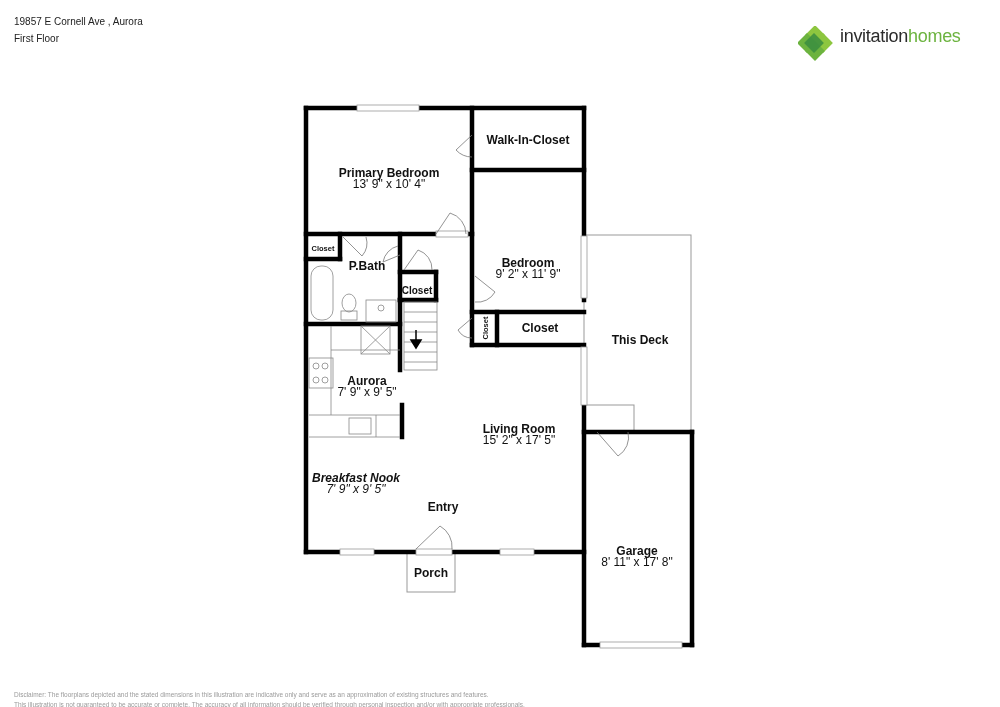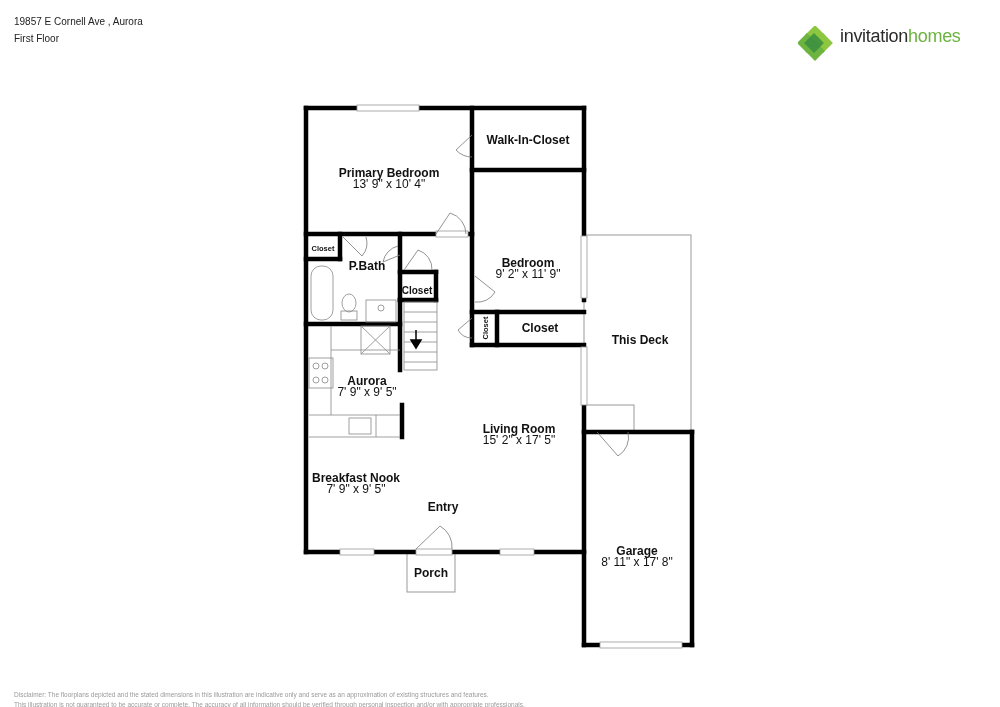--- a/index.html
+++ b/index.html
@@ -170,21 +170,21 @@
   <div class="n">This Deck</div>
 </div>
 <div class="room-label" style="left:367px;top:387px;">
   <div class="n">Aurora</div>
   <div>7' 9" x 9' 5"</div>
 </div>
 <div class="room-label" style="left:519px;top:435px;text-align:center;">
   <div class="n">Living Room</div>
   <div>15' 2" x 17' 5"</div>
 </div>
-<div class="room-label" style="left:356px;top:484px;">
+<div class="room-label" style="left:356px;top:484px;font-style:italic;">
   <div class="n">Breakfast Nook</div>
   <div>7' 9" x 9' 5"</div>
 </div>
 <div class="room-label" style="left:431px;top:507px;margin-left:12px;">
   <div class="n">Entry</div>
 </div>
 <div class="room-label" style="left:431px;top:573px;">
   <div class="n">Porch</div>
 </div>
 <div class="room-label" style="left:637px;top:557px;">

